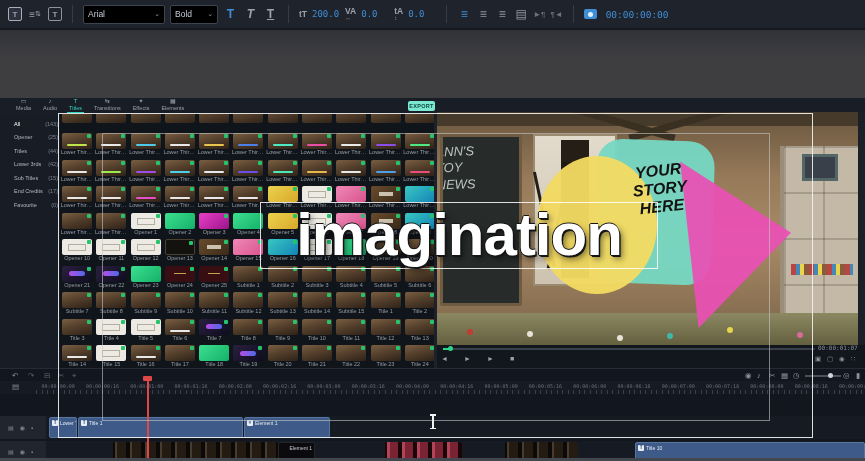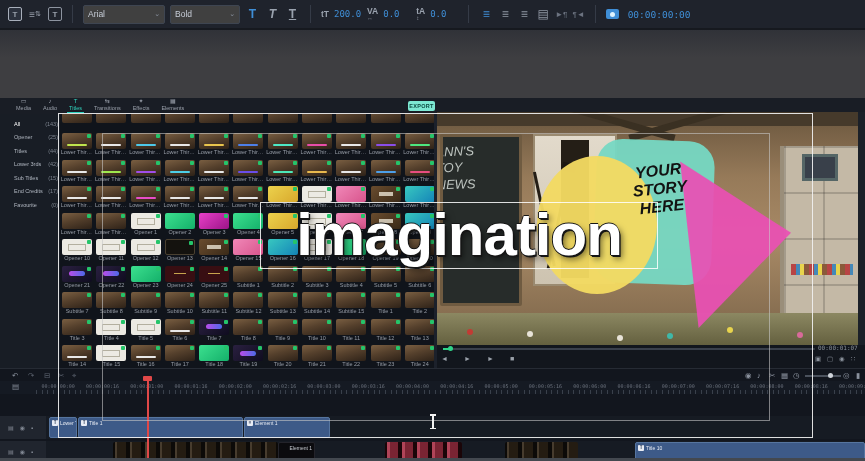--- a/index.html
+++ b/index.html
@@ -7,21 +7,21 @@
     font-family:"Liberation Sans",sans-serif}
 
   
   #toolbar{position:absolute;left:0;top:0;width:865px;height:30px;background:#1f232c;
     border-bottom:2px solid #16191f;display:flex;align-items:center;padding:0 8px;gap:5px;z-index:10}
   .tbic{color:#99a0ac;font-size:10px;min-width:16px;height:18px;display:flex;
     align-items:center;justify-content:center;border-radius:2px}
   .tbic.boxed{border:1px solid #8d94a0;width:14px;min-width:14px;height:14px;font-size:8px;font-weight:bold}
   .tbic.pressed{background:#2b313d;border-color:#a8afbb}
   .sep{width:1px;height:18px;background:#353b47;margin:0 5px;flex:none}
-  .select{width:82px;height:19px;background:#404040;border:1px solid #3e4551;border-radius:2px;
+  .select{width:82px;height:19px;background:#000000;border:1px solid #3e4551;border-radius:2px;
     color:#c7cdd7;font-size:8.5px;display:flex;align-items:center;justify-content:space-between;padding:0 4px}
   .select .chev{color:#8a93a0;font-size:7px}
   .fmt{font-size:12px;font-weight:bold;color:#9aa2ae;width:15px;text-align:center}
   .fmt.on{color:#3f8ed6}
   .fmt.it{font-style:italic}
   .fmt.un{text-decoration:underline}
   .stack{display:flex;flex-direction:column;align-items:flex-start;line-height:1;color:#9aa2ae;
     font-weight:bold;font-size:8.5px}
   .stack .arr{font-size:6px;color:#8a919d;margin-top:-1px;font-weight:normal}
   .numval{color:#3f8ed6;font-size:9px;min-width:28px;font-family:"DejaVu Sans Mono",monospace}
@@ -194,21 +194,21 @@
   <span class="tbic">
       <span>≡</span>
       <span style="font-size:7px">⇅</span>
     </span>
   <span class="tbic boxed">T</span>
   <span class="sep"></span>
   <div class="select">
     <span>Arial</span>
       <span class="chev">⌄</span>
   </div>
-  <div class="select" style="width:70px">
+  <div class="select" style="width:48px">
     <span>Bold</span>
       <span class="chev">⌄</span>
   </div>
   <span class="fmt on">T</span>
   <span class="fmt it">T</span>
   <span class="fmt un">T</span>
   <span class="sep"></span>
   <span class="stack">
       <span>tT</span>
     </span>

